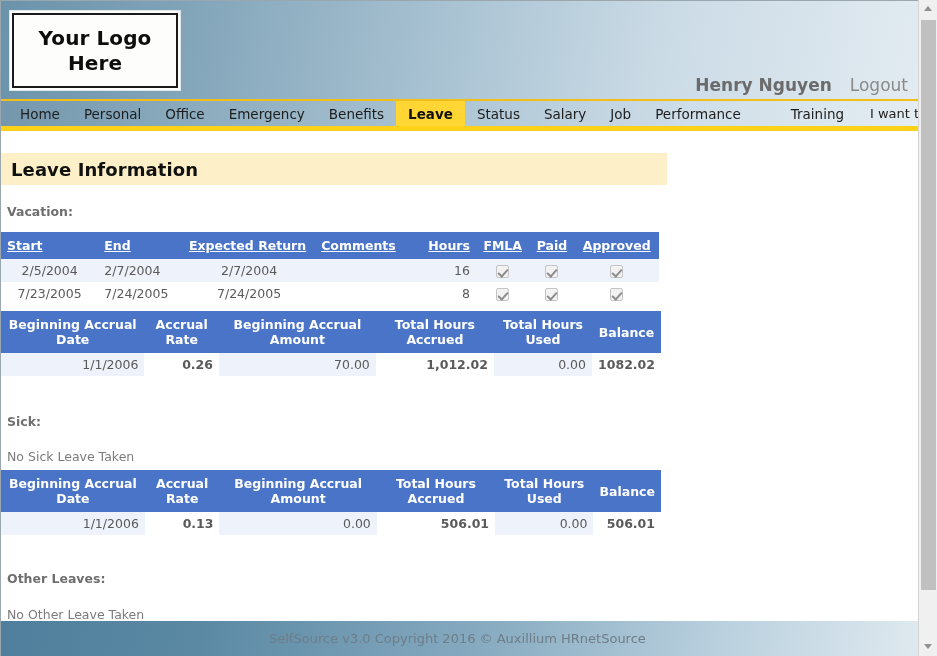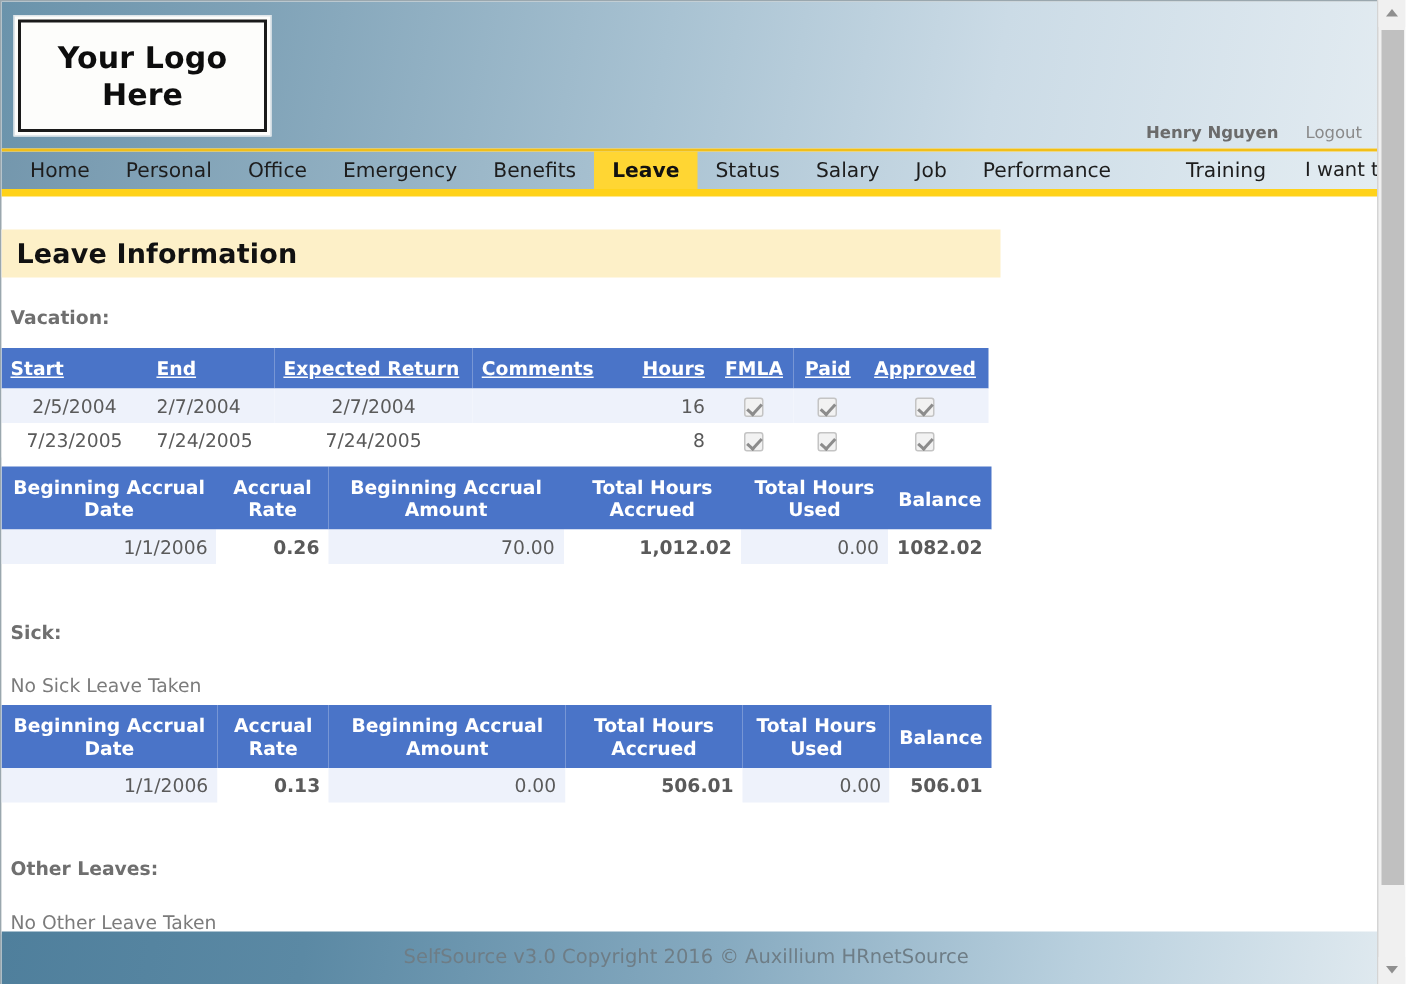--- a/index.html
+++ b/index.html
@@ -57,21 +57,21 @@
     color: #0d0d0d;
     line-height: 25px;
     letter-spacing: 0.1px;
   }
   #userbar {
     position: absolute;
     right: 10px; bottom: 4px;
     display: flex;
     align-items: baseline;
     gap: 18px;
-    font-size: 11px;
+    font-size: 17px;
   }
   #username { font-weight: bold; color: #6b6b6b; }
   #logout-link { color: #8a8a8a; cursor: pointer; }
 
   
   #navwrap {
     position: relative;
     border-top: 2px solid #f2bf18;
     background: linear-gradient(100deg, #7497ad 0%, #8aaabd 20%, #aec6d5 50%, #cfdee8 75%, #e4edf2 100%);
     height: 27px;

